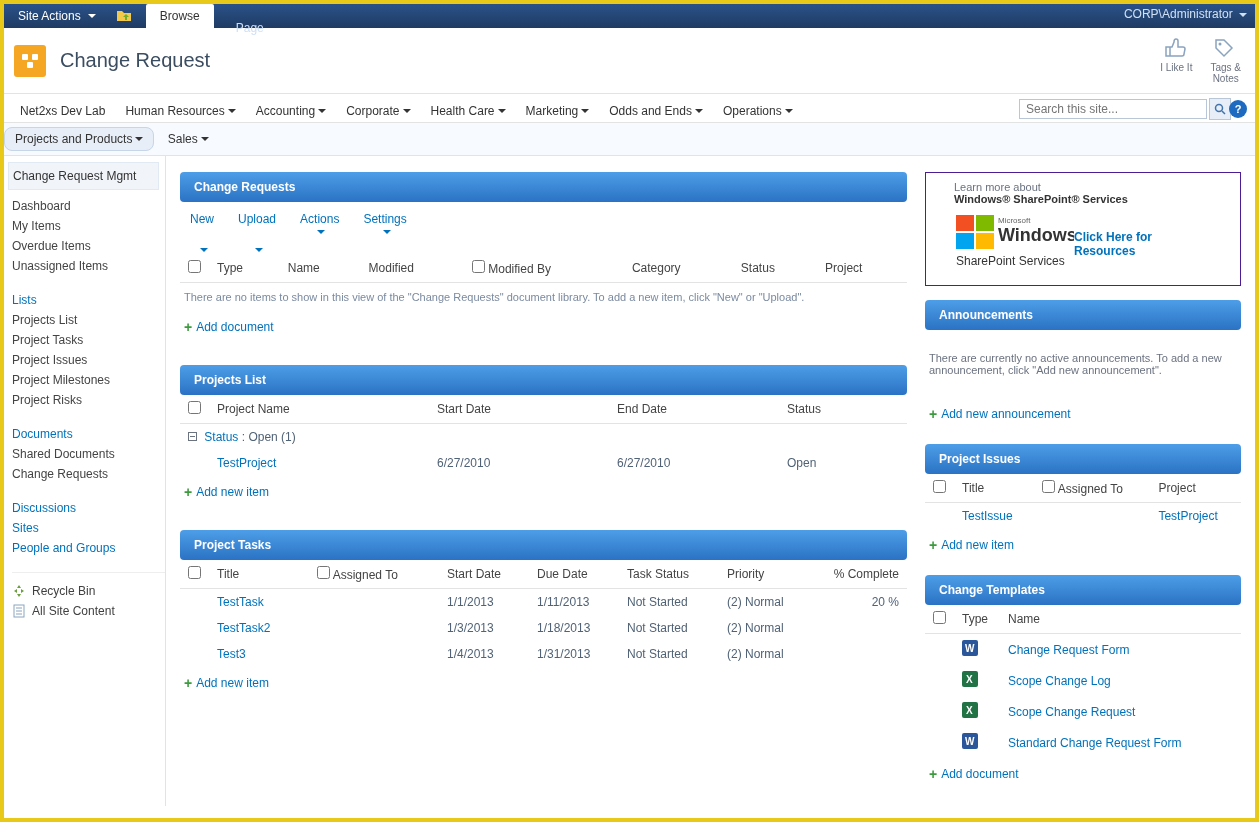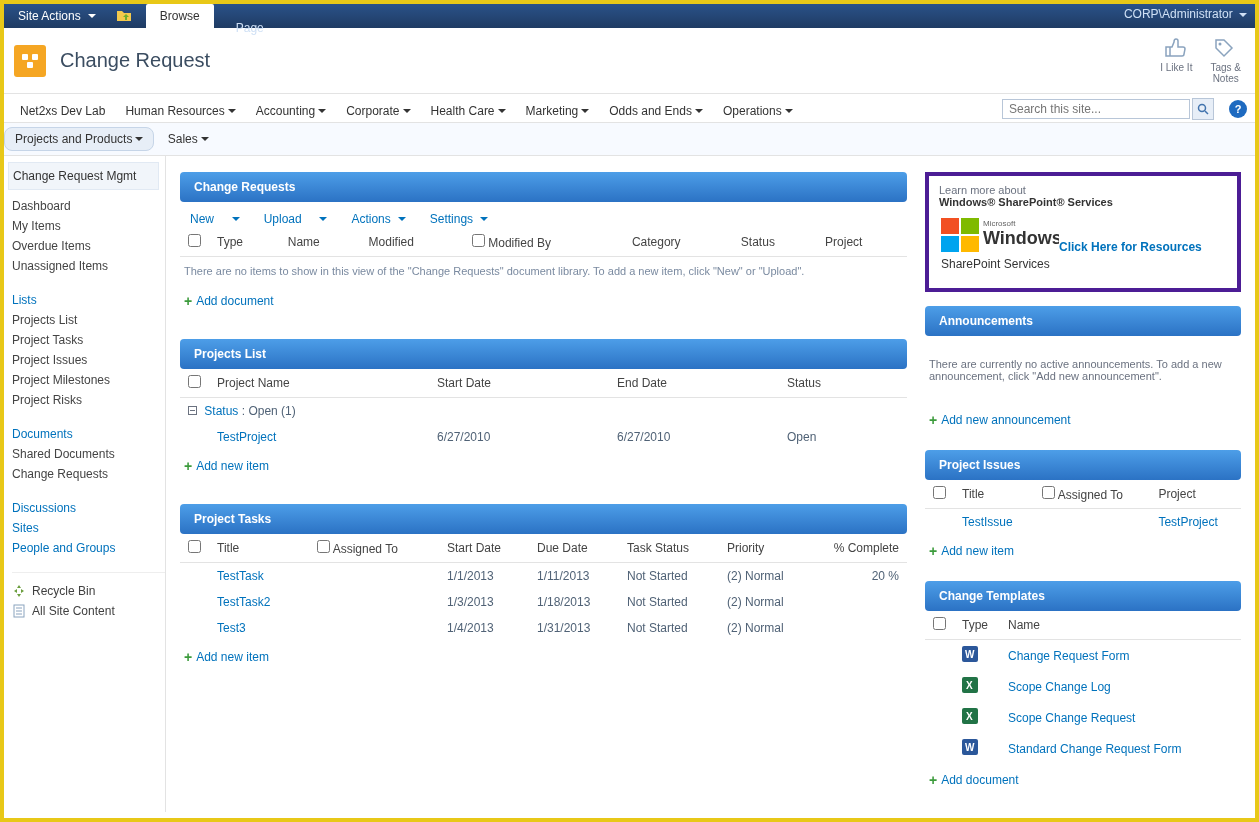--- a/index.html
+++ b/index.html
@@ -12,53 +12,53 @@
 .top-ribbon .user { position: absolute; right: 8px; top: 3px; color: #cfe0f5; cursor: pointer; }
 .caret { display: inline-block; width: 0; height: 0; border-left: 4px solid transparent; border-right: 4px solid transparent; border-top: 4px solid currentColor; vertical-align: middle; margin-left: 3px; }
 .title-bar { display: flex; align-items: center; padding: 14px 10px 14px 10px; border-bottom: 1px solid #e3e3e3; position: relative; height: 66px; }
 .title-bar .site-icon { width: 32px; height: 32px; background: #f5a623; border-radius: 3px; margin-right: 14px; display: flex; align-items: center; justify-content: center; }
 .title-bar h1 { font-size: 20px; font-weight: normal; color: #3b4d61; }
 .title-actions { position: absolute; right: 8px; top: 6px; display: flex; gap: 6px; text-align: center; font-size: 10px; color: #6b7280; }
 .title-actions .act { display: flex; flex-direction: column; align-items: center; cursor: pointer; padding: 2px 6px; }
 .title-actions .act svg { margin-bottom: 2px; }
 .topnav { border-bottom: 1px solid #e3e3e3; padding: 6px 8px 0 8px; display: flex; flex-wrap: wrap; align-items: center; gap: 4px; position: relative; }
 .topnav a { color: #333; text-decoration: none; padding: 4px 8px; cursor: pointer; display: inline-flex; align-items: center; }
-.search-box { position: absolute; right: 41px; top: 4px; display: flex; align-items: center; }
+.search-box { position: absolute; right: 24px; top: 4px; display: flex; align-items: center; }
 .search-box input { width: 188px; height: 20px; border: 1px solid #b8c6d8; padding: 2px 6px; font-size: 12px; color: #888; }
 .search-box .go { width: 22px; height: 22px; background: #e7eef7; border: 1px solid #b8c6d8; display: flex; align-items: center; justify-content: center; cursor: pointer; margin-left: 2px; }
 .help-btn { position: absolute; right: 8px; top: 6px; width: 18px; height: 18px; border-radius: 50%; background: #1e6ac0; color: #fff; display: flex; align-items: center; justify-content: center; font-weight: bold; font-size: 11px; cursor: pointer; }
 .subnav { background: #f7faff; border-bottom: 1px solid #e3e3e3; padding: 4px 0; }
 .subnav a { color: #333; text-decoration: none; padding: 4px 10px; display: inline-flex; align-items: center; cursor: pointer; }
 .subnav a.sel { background: #e7eef7; border: 1px solid #c6d5e8; border-radius: 8px; }
 .body { display: flex; }
 .sidebar { width: 162px; padding: 6px 0 6px 8px; border-right: 1px solid #e3e3e3; }
 .sidebar .grp { margin-bottom: 14px; }
 .sidebar a { display: block; color: #0072bc; text-decoration: none; padding: 3px 0; cursor: pointer; }
 .sidebar a.current { background: #f1f5fa; color: #333; font-weight: normal; padding: 6px 4px; border: 1px solid #e1e9f3; margin: 0 6px 6px -4px; }
 .sidebar a.plain { color: #444; }
 .sidebar .util { border-top: 1px solid #eee; padding-top: 8px; margin-top: 10px; }
 .sidebar .util a { color: #404040; display: flex; align-items: center; gap: 6px; }
 .main { flex: 1; padding: 16px 14px; display: flex; gap: 18px; }
 .center { flex: 1; display: flex; flex-direction: column; gap: 22px; }
 .right { width: 316px; display: flex; flex-direction: column; gap: 14px; }
 .wp-head { background: linear-gradient(#4d9ee8, #2b72c4); color: #fff; font-weight: bold; padding: 8px 14px; border-radius: 4px; }
 .toolbar { display: flex; gap: 24px; padding: 10px 4px 2px 10px; }
-.toolbar a { color: #0072bc; text-decoration: none; cursor: pointer; display: inline-flex; align-items: center; gap: 4px; }
+.toolbar a { color: #0072bc; text-decoration: none; cursor: pointer; display: inline-flex; align-items: center; gap: 4px; flex-direction: column; }
 table.list { width: 100%; border-collapse: collapse; }
 table.list th { text-align: left; font-weight: normal; color: #444; padding: 6px 8px; border-bottom: 1px solid #e3e3e3; }
 table.list td { padding: 6px 8px; color: #506276; }
 table.list td a { color: #0072bc; text-decoration: none; cursor: pointer; }
 .empty { color: #7a8aa0; padding: 8px 4px; font-size: 11px; }
 .add-link { color: #0072bc; text-decoration: none; display: inline-flex; align-items: center; gap: 4px; padding: 8px 4px; cursor: pointer; }
 .plus { color: #3c9b3c; font-weight: bold; font-size: 14px; }
 .minus-box { display: inline-block; width: 9px; height: 9px; border: 1px solid #6b7280; position: relative; margin-right: 4px; }
 .minus-box::after { content: ''; position: absolute; left: 1px; right: 1px; top: 3px; border-top: 1px solid #6b7280; }
 .group-row { padding: 8px 4px; color: #506276; }
 .group-row b { color: #0072bc; font-weight: normal; }
-.info-box { border: 4px solid #4c1d95; padding: 8px 10px; font-size: 11px; color: #506276; }
+.info-box { border: 1px solid #4c1d95; padding: 8px 28px; font-size: 11px; color: #506276; }
 .info-box .learn { color: #6b7280; }
 .info-box .svc { font-weight: bold; color: #333; }
 .info-box .logo-area { display: flex; align-items: center; justify-content: flex-start; margin-top: 6px; }
 .info-box a.res { color: #0072bc; font-weight: bold; text-decoration: none; cursor: pointer; font-size: 12px; }
 .small-txt { font-size: 11px; color: #6b7280; padding: 22px 4px; }
 input[type=checkbox] { width: 13px; height: 13px; cursor: pointer; }
 .doc-icon { display: inline-flex; width: 16px; height: 16px; align-items: center; justify-content: center; }
 </style>
 </head>
 <body>

